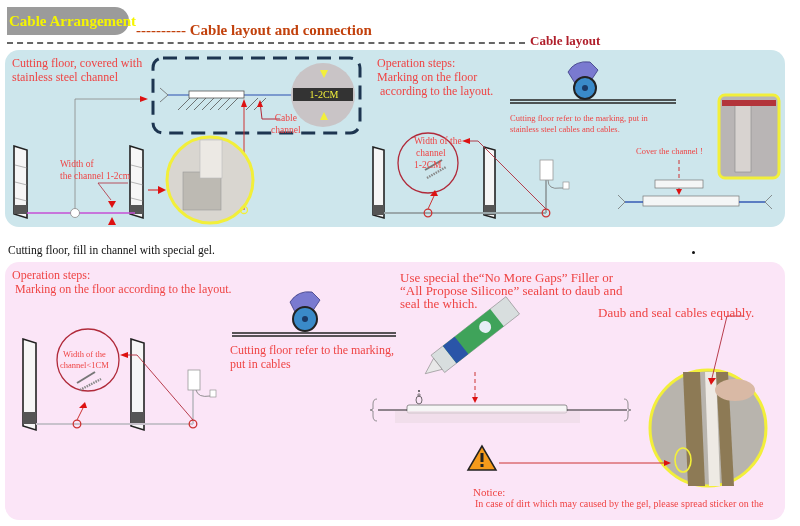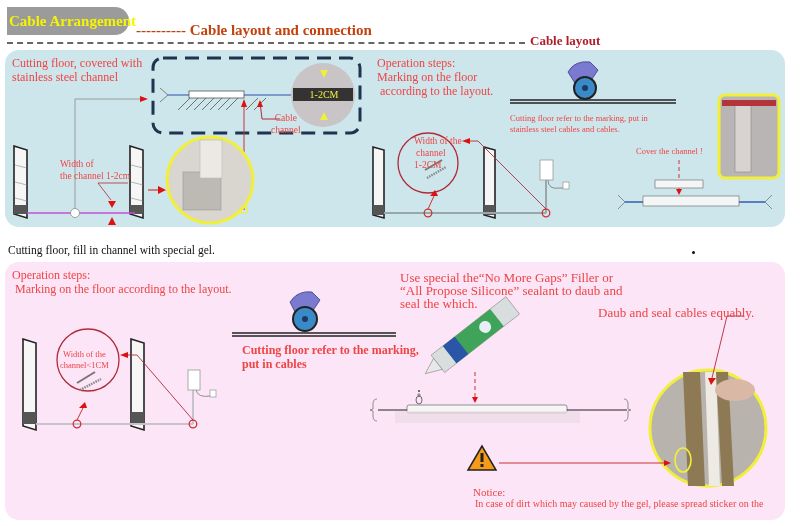--- a/index.html
+++ b/index.html
@@ -239,21 +239,21 @@
 <div class="abs dot"></div>
 
 <div class="abs red-text t12" style="left:12px;top:268px;">
   <div>Operation steps:</div>
   <div style="white-space:pre;"> Marking on the floor according to the layout.</div>
 </div>
 <div class="abs red-text t9" style="left:60px;top:349px;text-align:center;">
   <div>Width of the</div>
   <div>channel&lt;1CM</div>
 </div>
-<div class="abs red-text t12" style="left:242px;top:343px;font-weight:bold;">
+<div class="abs red-text t12" style="left:230px;top:343px;">
   <div>Cutting floor refer to the marking,</div>
   <div>put in cables</div>
 </div>
 <div class="abs red-text t11" style="left:400px;top:271px;">
   <div>Use special the“No More Gaps” Filler or</div>
   <div>“All Propose Silicone” sealant to daub and</div>
   <div>seal the which.</div>
 </div>
 <div class="abs red-text t11" style="left:598px;top:306px;">Daub and seal cables equably.</div>
 <div class="abs red-text" style="left:473px;top:486px;font-size:11px;line-height:12px;">Notice:</div>

